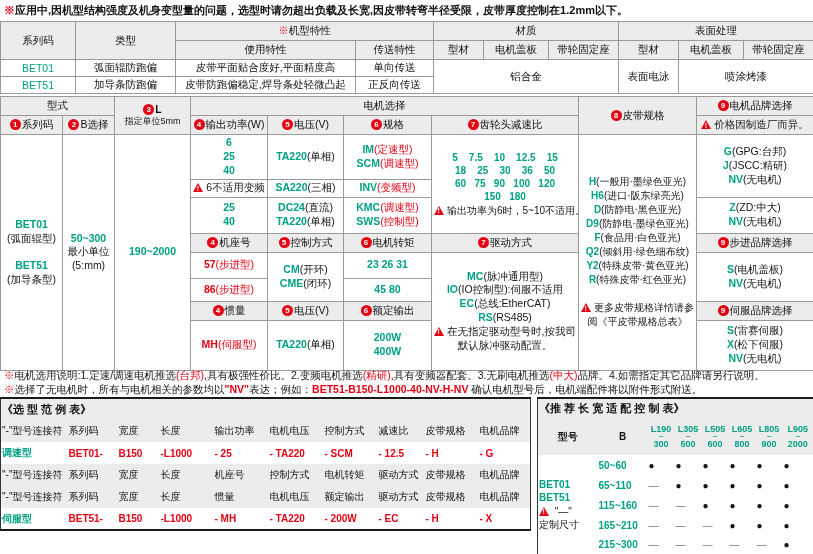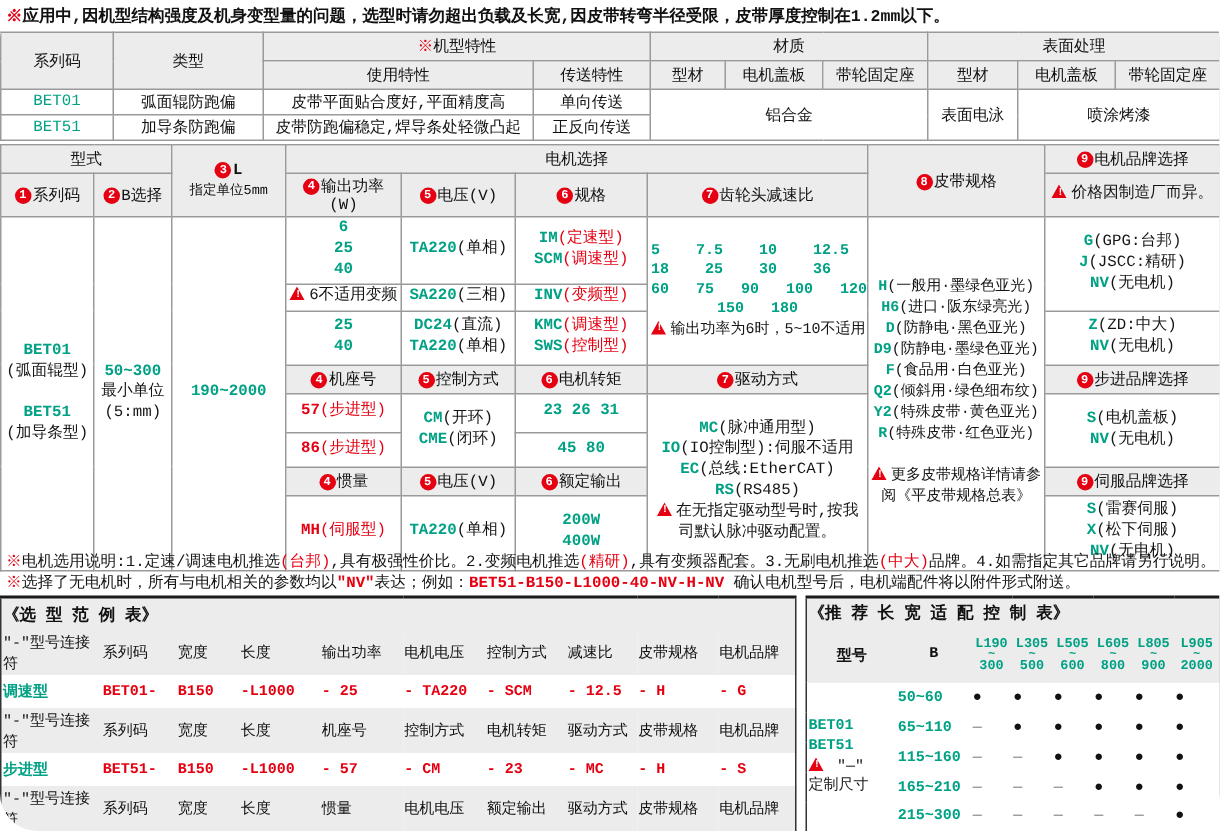--- a/index.html
+++ b/index.html
@@ -1,17 +1,17 @@
 <!DOCTYPE html>
 <html><head>
 <meta charset="utf-8">
 <style>
   html,body{margin:0;padding:0;background:#fff;}
   .page{position:relative;width:813px;height:554px;background:#fff;overflow:hidden;
-        font-family:Liberation Mono, monospace;color:#111;border-radius:25px;}
+        font-family:Liberation Sans, sans-serif;color:#111;}
   table{border-collapse:collapse;table-layout:fixed;}
   .tbl{border:1.5px solid #333;}
   .tbl td,.tbl th{border:1px solid #9a9a9a;text-align:center;vertical-align:middle;
         font-size:10.5px;font-weight:normal;padding:1px 2px;overflow:hidden;}
   .hd th,th.hd,.hd{background:#ececec;}
   .c-teal{color:#00a184;font-weight:bold;}
   .c-red{color:#e50012;}
   .c-redb{color:#e50012;font-weight:bold;}
   .c-blk{color:#151515;}
   .rich div{line-height:1.32;}
@@ -356,43 +356,43 @@
           <td>系列码</td>
           <td>宽度</td>
           <td>长度</td>
           <td>机座号</td>
           <td>控制方式</td>
           <td>电机转矩</td>
           <td>驱动方式</td>
           <td>皮带规格</td>
           <td>电机品牌</td>
     </tr>
-    <tr>
-      <td class="lab">步进型</td>
-          <td class="val">BET51-</td>
-          <td class="val">B150</td>
-          <td class="val">-L1000</td>
-          <td class="val">- 57</td>
-          <td class="val">- CM</td>
-          <td class="val">- 23</td>
-          <td class="val">- MC</td>
-          <td class="val">- H</td>
-          <td class="val">- S</td>
-    </tr>
     <tr class="hd">
       <td>"-"型号连接符</td>
           <td>系列码</td>
           <td>宽度</td>
           <td>长度</td>
           <td>惯量</td>
           <td>电机电压</td>
           <td>额定输出</td>
           <td>驱动方式</td>
           <td>皮带规格</td>
           <td>电机品牌</td>
+    </tr>
+    <tr>
+      <td class="lab">伺服型</td>
+          <td class="val">BET51-</td>
+          <td class="val">B150</td>
+          <td class="val">-L1000</td>
+          <td class="val">- MH</td>
+          <td class="val">- TA220</td>
+          <td class="val">- 200W</td>
+          <td class="val">- EC</td>
+          <td class="val">- H</td>
+          <td class="val">- X</td>
     </tr>
   </tbody>
     </table>
 
   <table class="btm rec">
     <colgroup>
         <col style="width:60px">
         <col style="width:50px">
         <col style="width:27px">
         <col style="width:27px">

